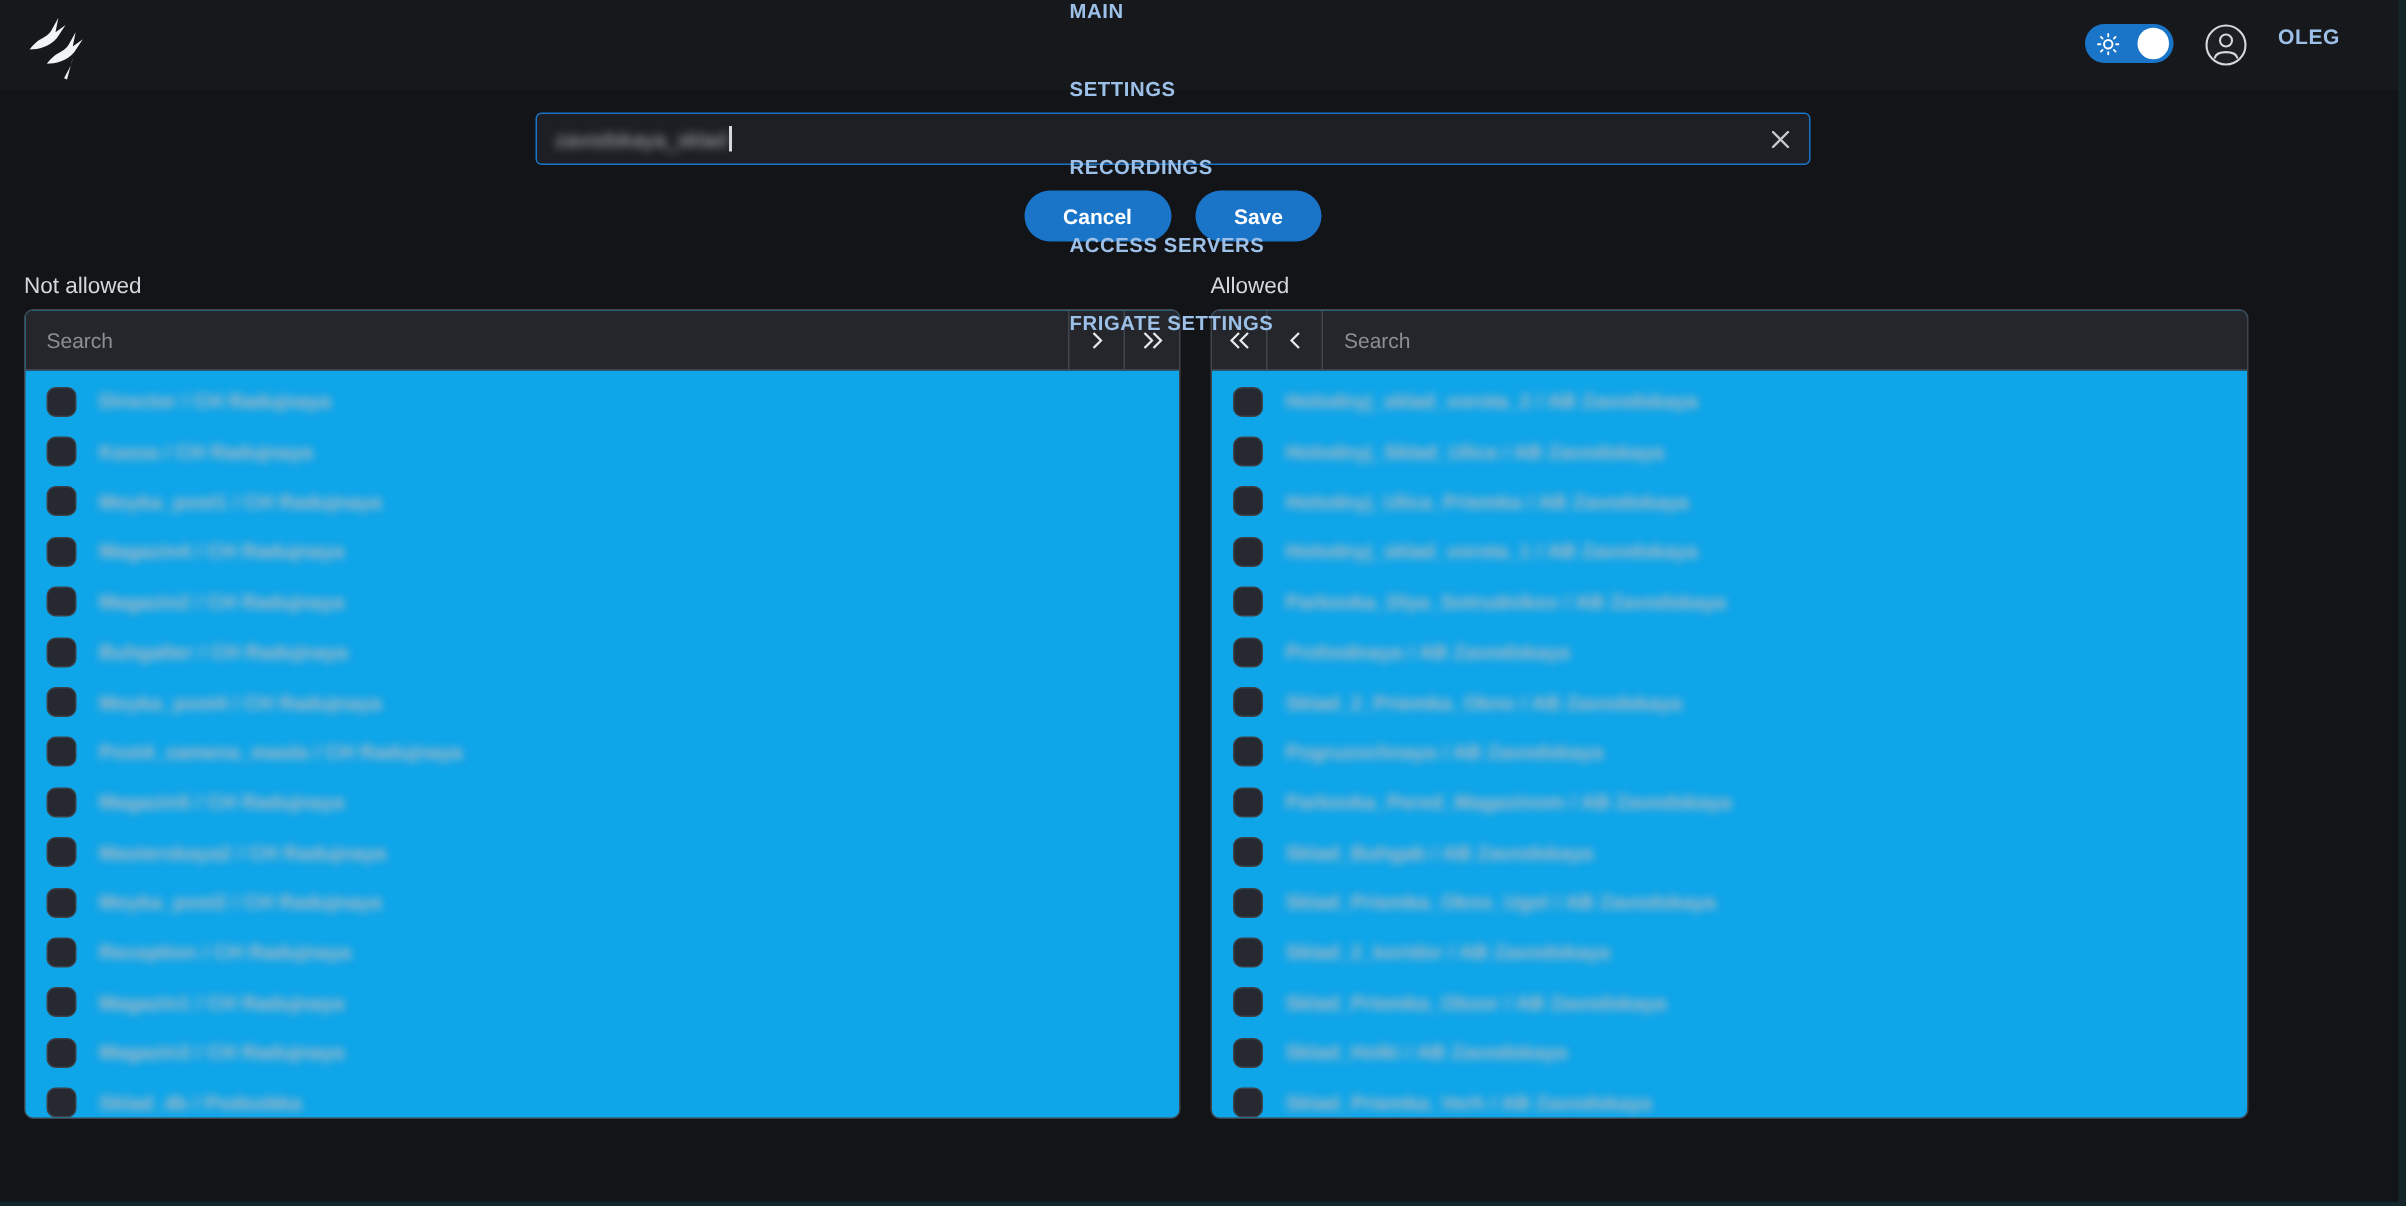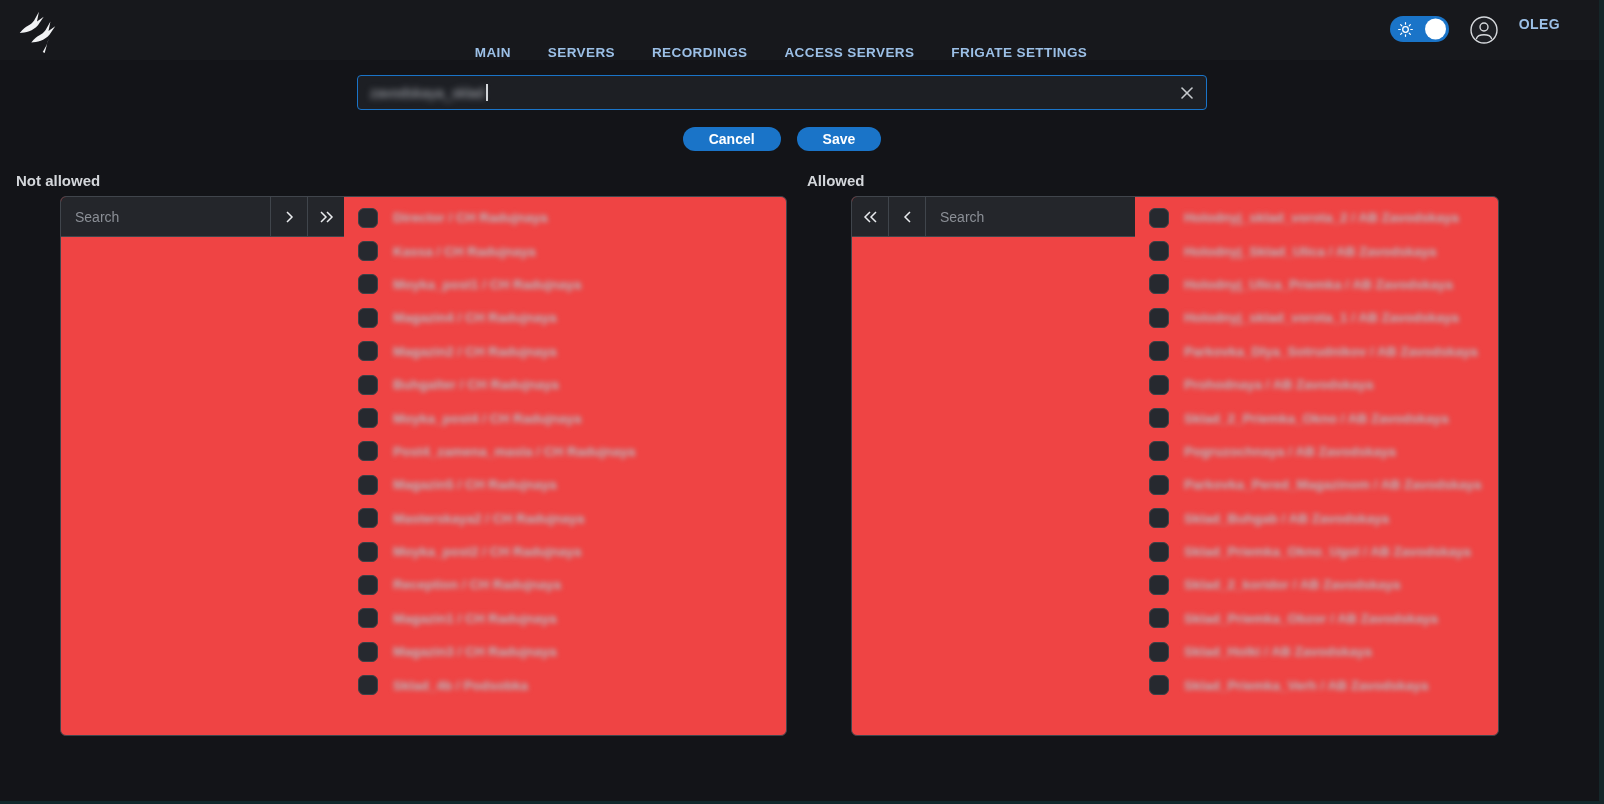--- a/index.html
+++ b/index.html
@@ -14,21 +14,21 @@
   
   .topbar {
     height:60px; background:#17181c;
     display:flex; align-items:center;
     padding:0 44px 0 14px; position:relative;
   }
   .logo { width:46px; height:46px; margin-top:2px; }
   .nav {
     position:absolute; left:781px; top:0; height:60px;
     transform:translateX(-50%);
-    display:flex; align-items:flex-end; gap:37px;
+    display:flex; align-items:flex-start; gap:37px;flex-direction:column;
   }
   .nav a {
     color:#9cc0e7; text-decoration:none; font-size:13.5px; font-weight:700;
     letter-spacing:.4px; white-space:nowrap; cursor:pointer;
   }
   .top-right { margin-left:auto; display:flex; align-items:flex-start; gap:21px; }
   .toggle {
     width:59px; height:26px; border-radius:13px; background:#1a74c8;
     position:relative; display:flex; align-items:center; cursor:pointer;
   }
@@ -49,32 +49,32 @@
     display:flex; align-items:center; padding:0 12px; cursor:text;
   }
   .role-value {
     color:#aeb1b7; font-size:14px; filter:blur(3px); white-space:nowrap;
   }
   .caret { width:1.5px; height:17px; background:#d6d9dd; margin-left:2px; }
   .clear-x { margin-left:auto; cursor:pointer; display:flex; align-items:center; }
   .btn-row { margin-top:17px; display:flex; justify-content:center; gap:16px; }
   .btn {
     background:#1a74c8; color:#fff; border:none; border-radius:17px;
-    height:24px; padding:0 26px; font-size:14px; font-weight:700;
+    height:34px; padding:0 26px; font-size:14px; font-weight:700;
     font-family:"Liberation Sans", sans-serif; cursor:pointer;
   }
 
   
   .panels { display:flex; gap:20px; padding:0 21px 0 16px; margin-top:21px; }
   .panel-col.left  { width:771px; }
   .panel-col.right { width:692px; }
-  .panel-label { font-size:15px; font-weight:700; color:#d4d7db; margin-bottom:7px; }
+  .panel-label { font-size:15px; font-weight:400; color:#d4d7db; margin-bottom:7px; }
   .panel {
     border:1px solid #40454c; border-radius:6px; height:540px;
-    overflow:hidden; background:#ef4444; display:flex; margin-left:44px;
+    overflow:hidden; background:#0ea5e9; display:flex; flex-direction:column;
   }
   .toolbar {
     height:40px; background:#24262b; border-bottom:1px solid #40454c;
     display:flex; align-items:stretch; flex:none;
   }
   .toolbar input {
     flex:1; background:transparent; border:none; outline:none;
     color:#c3c6cb; font-size:14px; padding:0 14px;
     font-family:"Liberation Sans", sans-serif;
   }
@@ -113,21 +113,21 @@
       <path d="M6 26 C13 17 17 19 21 13 L26 4 L24 14 L31 9 L25 18 C20 24 12 26 6 26 Z"></path>
       <path d="M18 36 C25 27 29 29 33 23 L38 14 L36 24 L43 19 L37 28 C32 34 24 36 18 36 Z"></path>
       <path d="M30 46 C33 40 35 38 36 32 L32 47 Z"></path>
     </g>
   </svg>
 
   <nav class="nav">
 
       <a>MAIN</a>
 
-      <a>SERVERS</a>
+      <a>SETTINGS</a>
 
       <a>RECORDINGS</a>
 
       <a>ACCESS SERVERS</a>
 
       <a>FRIGATE SETTINGS</a>
 
   </nav>
 
   <div class="top-right">

